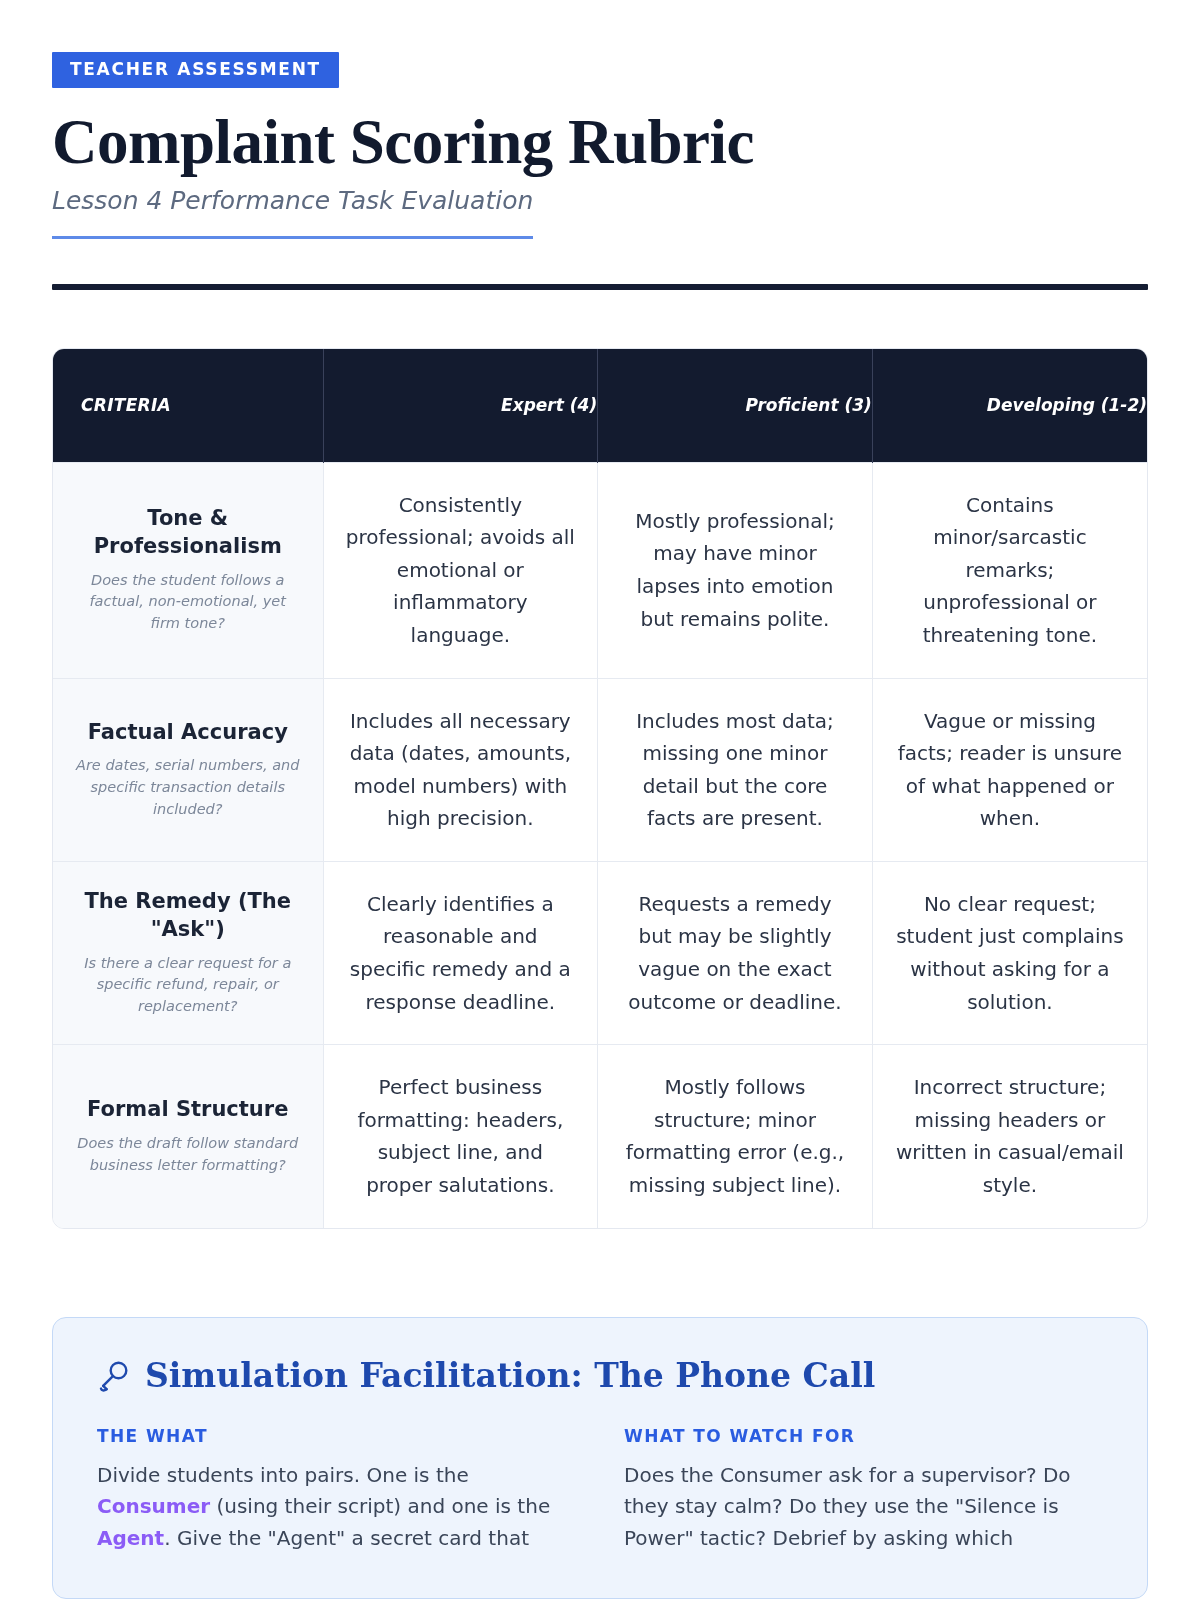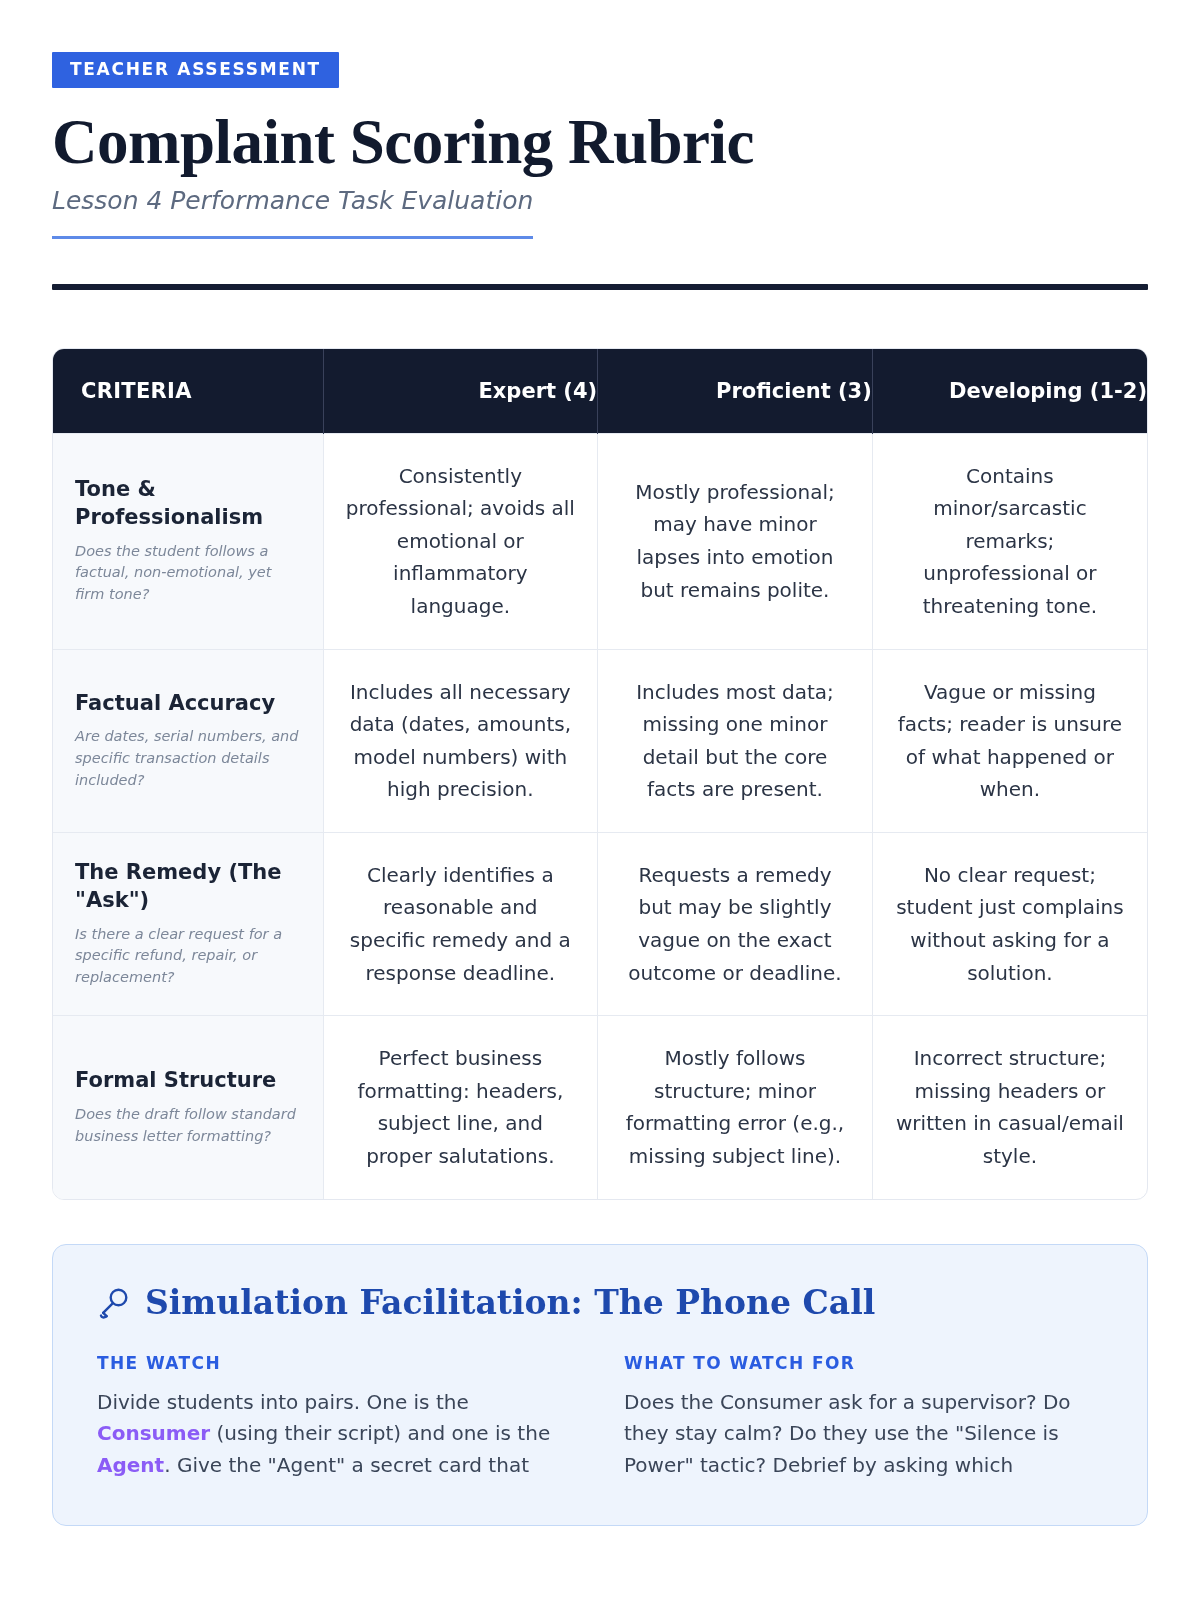--- a/index.html
+++ b/index.html
@@ -77,25 +77,26 @@
 
   table.rubric {
     width: 100%;
     border-collapse: collapse;
     table-layout: fixed;
   }
 
   table.rubric thead th {
     background: #131b2f;
     color: #ffffff;
-    height: 84px;
-    font-size: 21px;
+    height: 113px;
+    font-size: 17px;
     font-weight: bold;
     vertical-align: middle;
     border-right: 1px solid #39415a;
+    font-style: italic;
   }
   table.rubric thead th:last-child { border-right: none; }
 
   th.col-criteria {
     width: 270px;
     text-align: left;
     padding-left: 28px;
     font-weight: normal;
     font-size: 21px;
     letter-spacing: 0.3px;
@@ -105,21 +106,21 @@
   table.rubric tbody td {
     border-top: 1px solid #e6eaf1;
     border-right: 1px solid #e6eaf1;
     vertical-align: middle;
     padding: 26px 22px;
   }
   table.rubric tbody td:last-child { border-right: none; }
 
   td.crit {
     background: #f7f9fc;
-    text-align: left;
+    text-align: center;
     padding: 26px 26px 26px 28px;
   }
   .crit-name {
     font-size: 21px;
     font-weight: bold;
     color: #1b2436;
     line-height: 1.32;
   }
   .crit-q {
     font-size: 14.5px;
@@ -131,21 +132,21 @@
 
   td.lvl {
     text-align: center;
     font-size: 20px;
     line-height: 1.63;
     color: #2b3445;
   }
 
   
   .callout {
-    margin-top: 44px;
+    margin-top: 88px;
     background: #eef4fd;
     border: 1px solid #c4d9f7;
     border-radius: 14px;
     padding: 40px 44px 44px 44px;
   }
 
   .callout-head {
     display: flex;
     align-items: center;
     gap: 14px;
@@ -260,21 +261,21 @@
           <path d="M6.2 27.8 L9.6 31.2"></path>
           <path d="M9.6 31.2 C6.6 33.4 4.6 32.4 4.0 30.6"></path>
         </g>
       </svg>
       <div class="callout-title">Simulation Facilitation: The Phone Call</div>
     </div>
 
     <div class="callout-cols">
 
       <div class="callout-col">
-        <div class="col-head">THE WATCH</div>
+        <div class="col-head">THE WHAT</div>
         <div class="col-body">
           <span>Divide students into pairs. One is the </span><b>Consumer</b><span> (using their script) and one is the </span><b>Agent</b><span>. Give the "Agent" a secret card that</span>
         </div>
       </div>
 
       <div class="callout-col">
         <div class="col-head">WHAT TO WATCH FOR</div>
         <div class="col-body">Does the Consumer ask for a supervisor? Do they stay calm? Do they use the "Silence is Power" tactic? Debrief by asking which</div>
       </div>
 

